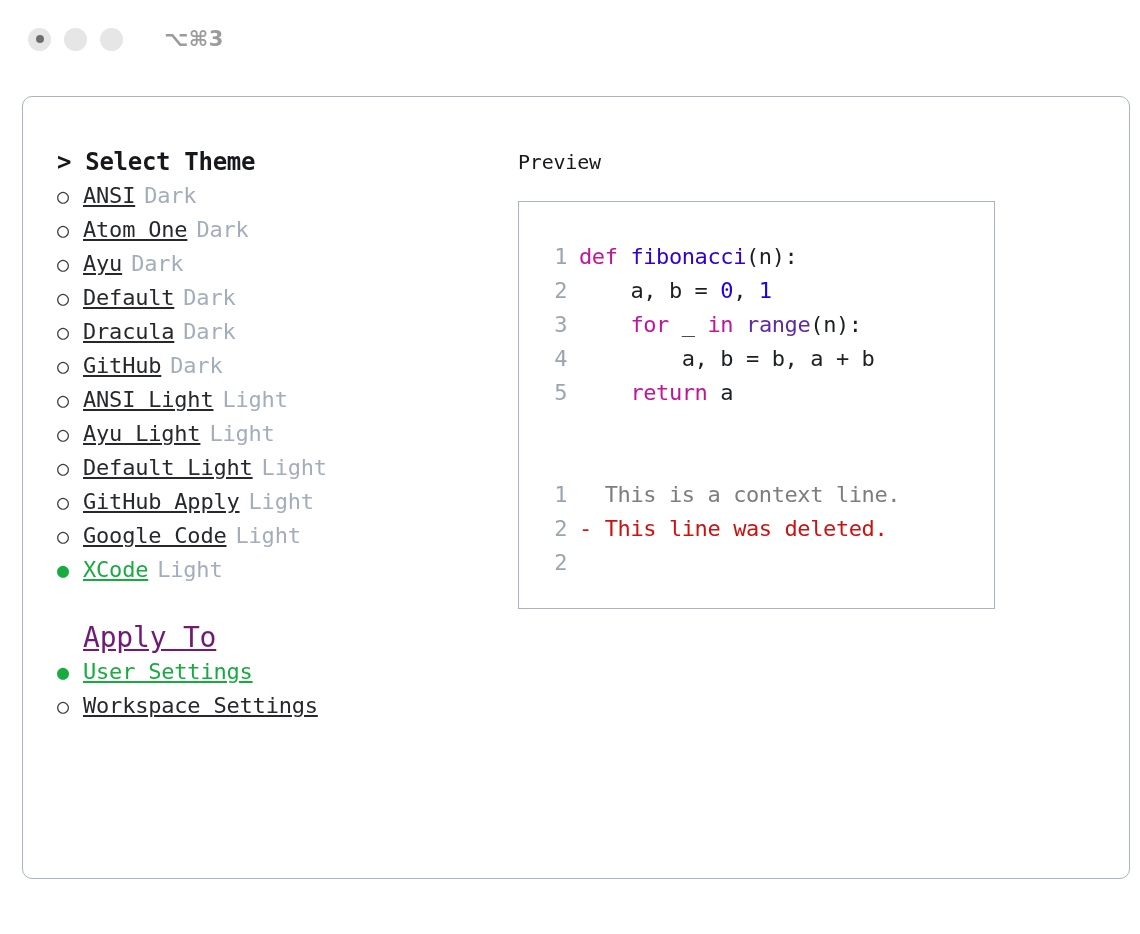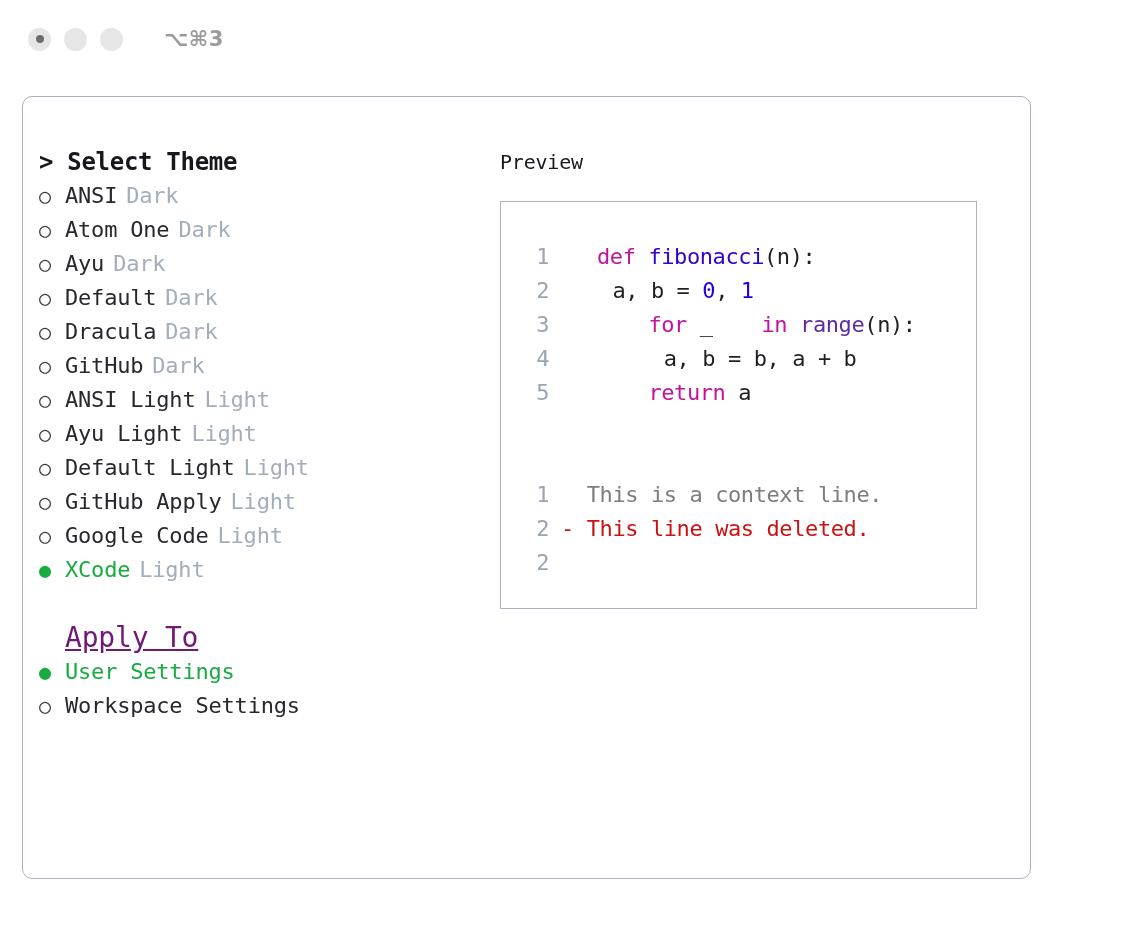--- a/index.html
+++ b/index.html
@@ -59,26 +59,27 @@
     letter-spacing: 0.5px;
     font-family: "DejaVu Sans", "Liberation Sans", sans-serif;
     font-weight: 600;
   }
 
   
   .panel {
     position: absolute;
     left: 22px;
     top: 96px;
-    width: 1009px;
+    width: 1108px;
     height: 783px;
     border: 1.5px solid #a9b3c1;
     border-radius: 10px;
     box-sizing: border-box;
     background: #ffffff;
+    padding-left: 18px;
   }
   .panel-inner {
     position: relative;
     width: 100%;
     height: 100%;
   }
 
   
   .left-col {
     position: absolute;
@@ -109,21 +110,21 @@
     display: inline-block;
     width: 26px;
     flex: 0 0 26px;
     font-size: 20px;
     color: #3b3d42;
   }
   .marker.sel {
     color: #18ab3f;
     font-size: 20px;
   }
-  .opt-label { color: #26282d; }
+  .opt-label { color: #26282d; text-decoration: underline; }
   .opt-label.sel { color: #18ab3f; }
   .opt-tag {
     color: #a3adbb;
     margin-left: 9px;
   }
 
   .apply-title {
     font-size: 28px;
     color: #701a75;
     white-space: pre;
@@ -186,21 +187,21 @@
   .lineno {
     display: inline-block;
     width: 26px;
     flex: 0 0 26px;
     text-align: right;
     color: #9aa5b1;
     margin-right: 12px;
   }
   .blank-line { height: 34px; }
 
-  .tok-kw   { color: #c3139a; margin-left: 36px; }
+  .tok-kw   { color: #c3139a; }
   .tok-fn   { color: #3100cf; }
   .tok-mod  { color: #5f2ba0; text-align: center; }
   .tok-num  { color: #2200e3; }
   .tok-txt  { color: #1d1f23; }
   .tok-ctx  { color: #7d7d7d; }
   .tok-del  { color: #cc1111; }
   .tok-add  { color: #11b411; }
 </style>
 </head>
 <body>

